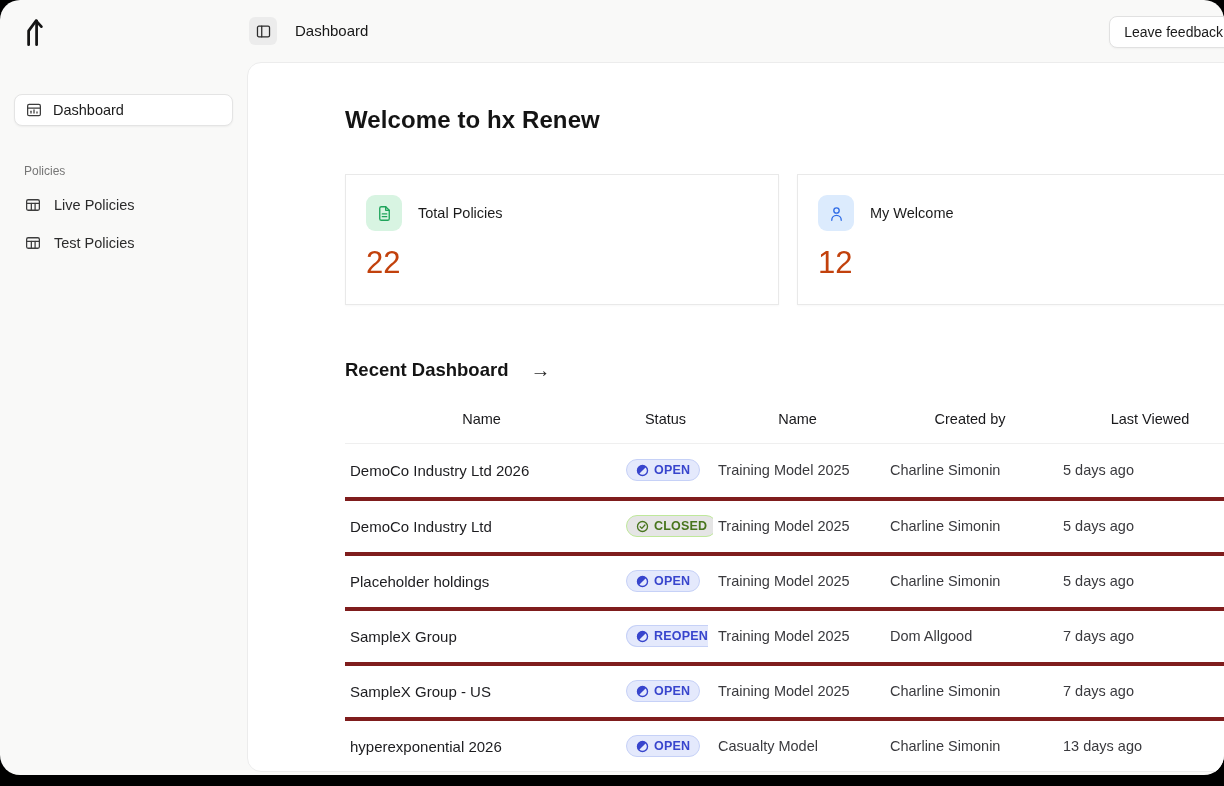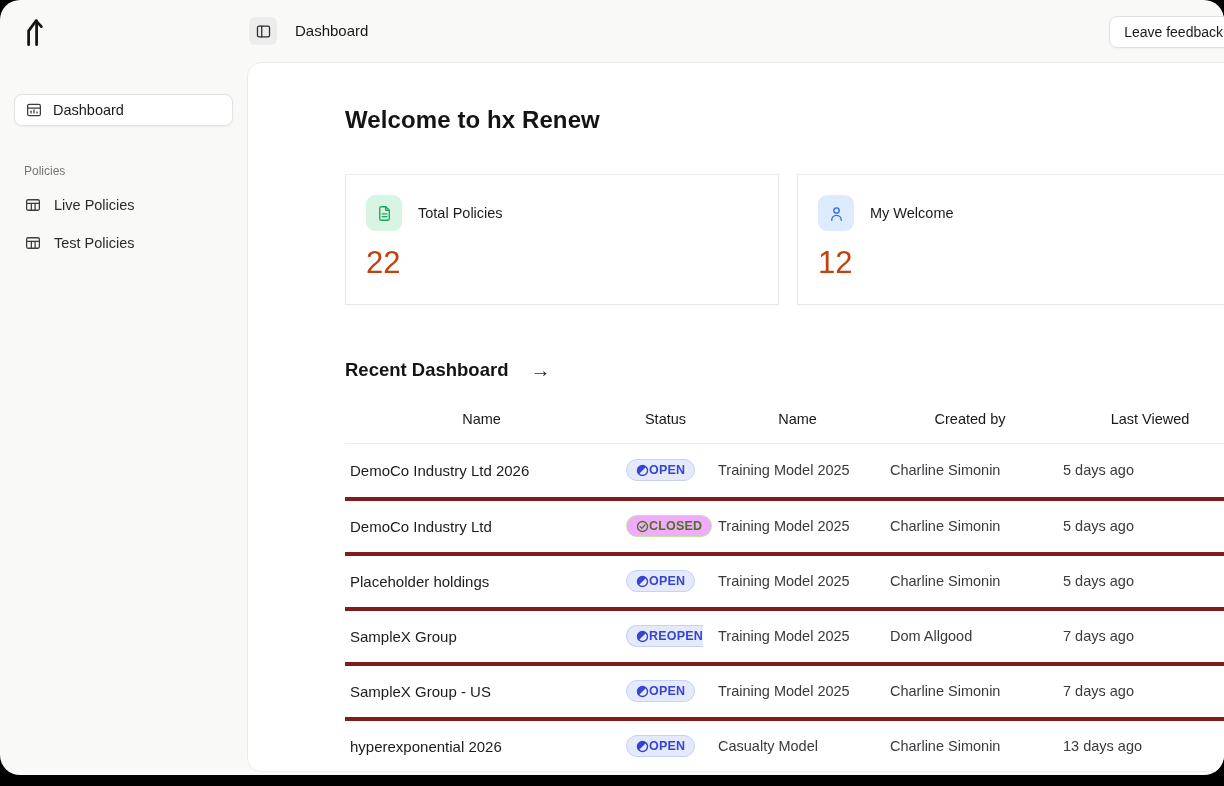--- a/index.html
+++ b/index.html
@@ -54,25 +54,25 @@
   .policies-table { margin-top:26px; width:900px; border-collapse:collapse; table-layout:fixed; }
   .policies-table col.c-name { width:276px; } .policies-table col.c-status { width:92px; }
   .policies-table col.c-model { width:172px; } .policies-table col.c-created { width:173px; }
   .policies-table th { text-align:center; font-size:14.5px; font-weight:500; color:#18181b;
     padding:4px 8px 16px 5px; border-bottom:1px solid #efefef; }
   .policies-table td { font-size:14.5px; color:#3a3a3e; padding:0 8px 0 5px; height:55px;
     border-bottom:4px solid #7f1d1d; white-space:nowrap; overflow:hidden; }
   .policies-table td.cell-name { font-size:15px; color:#1c1c1f; }
   .policies-table tbody tr { cursor:pointer; }
 
-  .badge { display:inline-flex; align-items:center; font-size:12.5px; font-weight:600;
+  .badge { display:inline-flex; align-items:center; gap:5px; font-size:12.5px; font-weight:600;
     letter-spacing:.2px; padding:3px 9px; border-radius:14px; border:1px solid; vertical-align:middle; }
   .badge svg { flex:0 0 13px; }
   .badge.open { background:#e4e9fc; border-color:#c6d1f7; color:#3845cd; }
-  .badge.closed { background:#f0abfc; border-color:#bfe89b; color:#48751d; }
+  .badge.closed { background:#e5e5e5; border-color:#bfe89b; color:#48751d; }
   .badge.clipped { max-width:84px; overflow:hidden; border-right:none;
     border-top-right-radius:0; border-bottom-right-radius:0; padding-right:0;align-items:center; }
 </style>
 </head>
 <body>
 
 <div class="window">
 
   <aside class="sidebar">
     <svg class="logo" viewBox="0 0 32 32" fill="none" stroke="#151515" stroke-width="2.6" stroke-linecap="round" stroke-linejoin="round">

